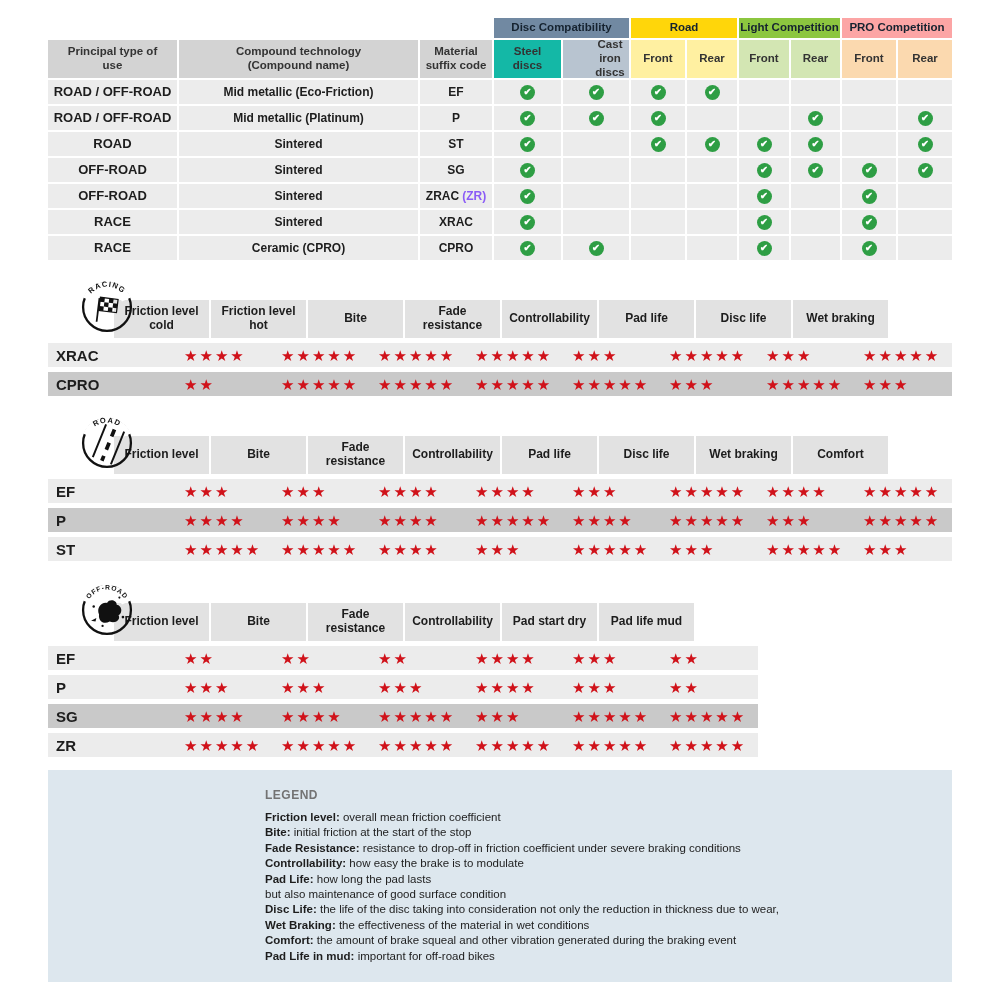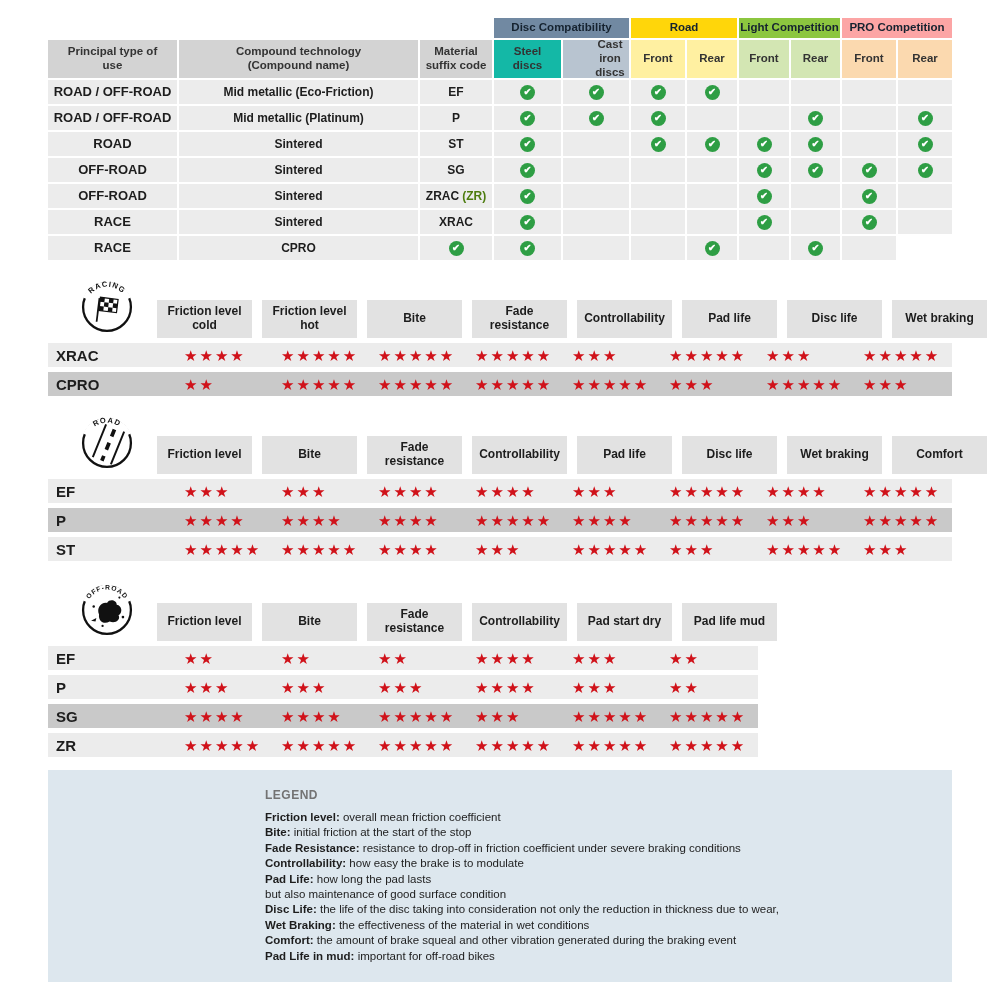--- a/index.html
+++ b/index.html
@@ -14,31 +14,31 @@
 .cg-group{height:20px;font-weight:bold;font-size:11.5px;color:#15222f}
 .cg-mainhdr{height:38px;background:#d3d3d3;font-weight:bold;font-size:11.5px;color:#333}
 .cg-mh-0{padding:0 14px}
 .cg-mh-1{padding:0 40px}
 .cg-mh-2{padding:0 4px}
 .cg-subhdr{height:38px;font-weight:bold;font-size:11.5px;color:#333;padding:0 9px}
 .cg-data{height:24px;background:#ececec;font-size:12px}
 .cg-use{font-weight:bold;font-size:13px;padding:12px 4px}
 .cg-tech{font-weight:600}
 .cg-code{font-weight:bold}
-.cg-note{color:#4d7c0f;margin-left:3px;font-weight:bold}
+.cg-note{color:#8b5cf6;margin-left:3px;font-weight:bold}
 .check{width:15px;height:15px;border-radius:50%;background:#2e9e44;color:#fff;font-size:9.5px;display:flex;align-items:center;justify-content:center;font-weight:bold}
 
 
 .rating-section{position:relative;margin-top:40px}
 .rating-section.offroad{margin-top:42px}
 .badge{position:absolute;left:28px;top:-24px;width:62px;height:62px}
 .badge svg{width:100%;height:100%;display:block}
 .badge-text{font-size:8.5px;font-weight:bold;letter-spacing:1.2px;fill:#111;font-family:"Liberation Sans",sans-serif}
 .badge-text.small{font-size:7.6px;letter-spacing:.9px}
-.rating-grid{display:grid;gap:10px;margin-left:109px}
+.rating-grid{display:grid;gap:2px;margin-left:66px}
 .rhdr{height:38px;background:#e2e2e2;display:flex;align-items:center;justify-content:center;text-align:center;font-weight:bold;font-size:12px;line-height:1.15;padding:0 10px}
 .rating-rows{margin-top:5px}
 .rrow{display:flex;gap:2px;width:max-content;height:24px;background:#ececec;margin-bottom:5px;align-items:center}
 .rrow.hl{background:#c9c9c9}
 .rlabel{flex:0 0 128px;font-weight:bold;font-size:15px;padding-left:8px}
 .rcell{flex:0 0 95px;display:flex;align-items:center;padding-left:6px;height:100%}
 .stars{color:#d0121a;font-size:15px;letter-spacing:2px;line-height:1;white-space:nowrap}
 
 
 .legend{margin-top:13px;background:#dde7ee;padding:18px 20px 18px 217px}
@@ -195,20 +195,21 @@
           <div class="cg-cell cg-data"></div>
           <div class="cg-cell cg-data">
             <span class="check">✔</span>
           </div>
           <div class="cg-cell cg-data"></div>
           <div class="cg-cell cg-data">
             <span class="check">✔</span>
           </div>
           <div class="cg-cell cg-data"></div>
           <div class="cg-cell cg-data cg-use">RACE</div>
+          <div class="cg-cell cg-data cg-tech">Ceramic (CPRO)</div>
           <div class="cg-cell cg-data cg-code">
             <span>CPRO</span>
           </div>
           <div class="cg-cell cg-data">
             <span class="check">✔</span>
           </div>
           <div class="cg-cell cg-data">
             <span class="check">✔</span>
           </div>
           <div class="cg-cell cg-data"></div>

